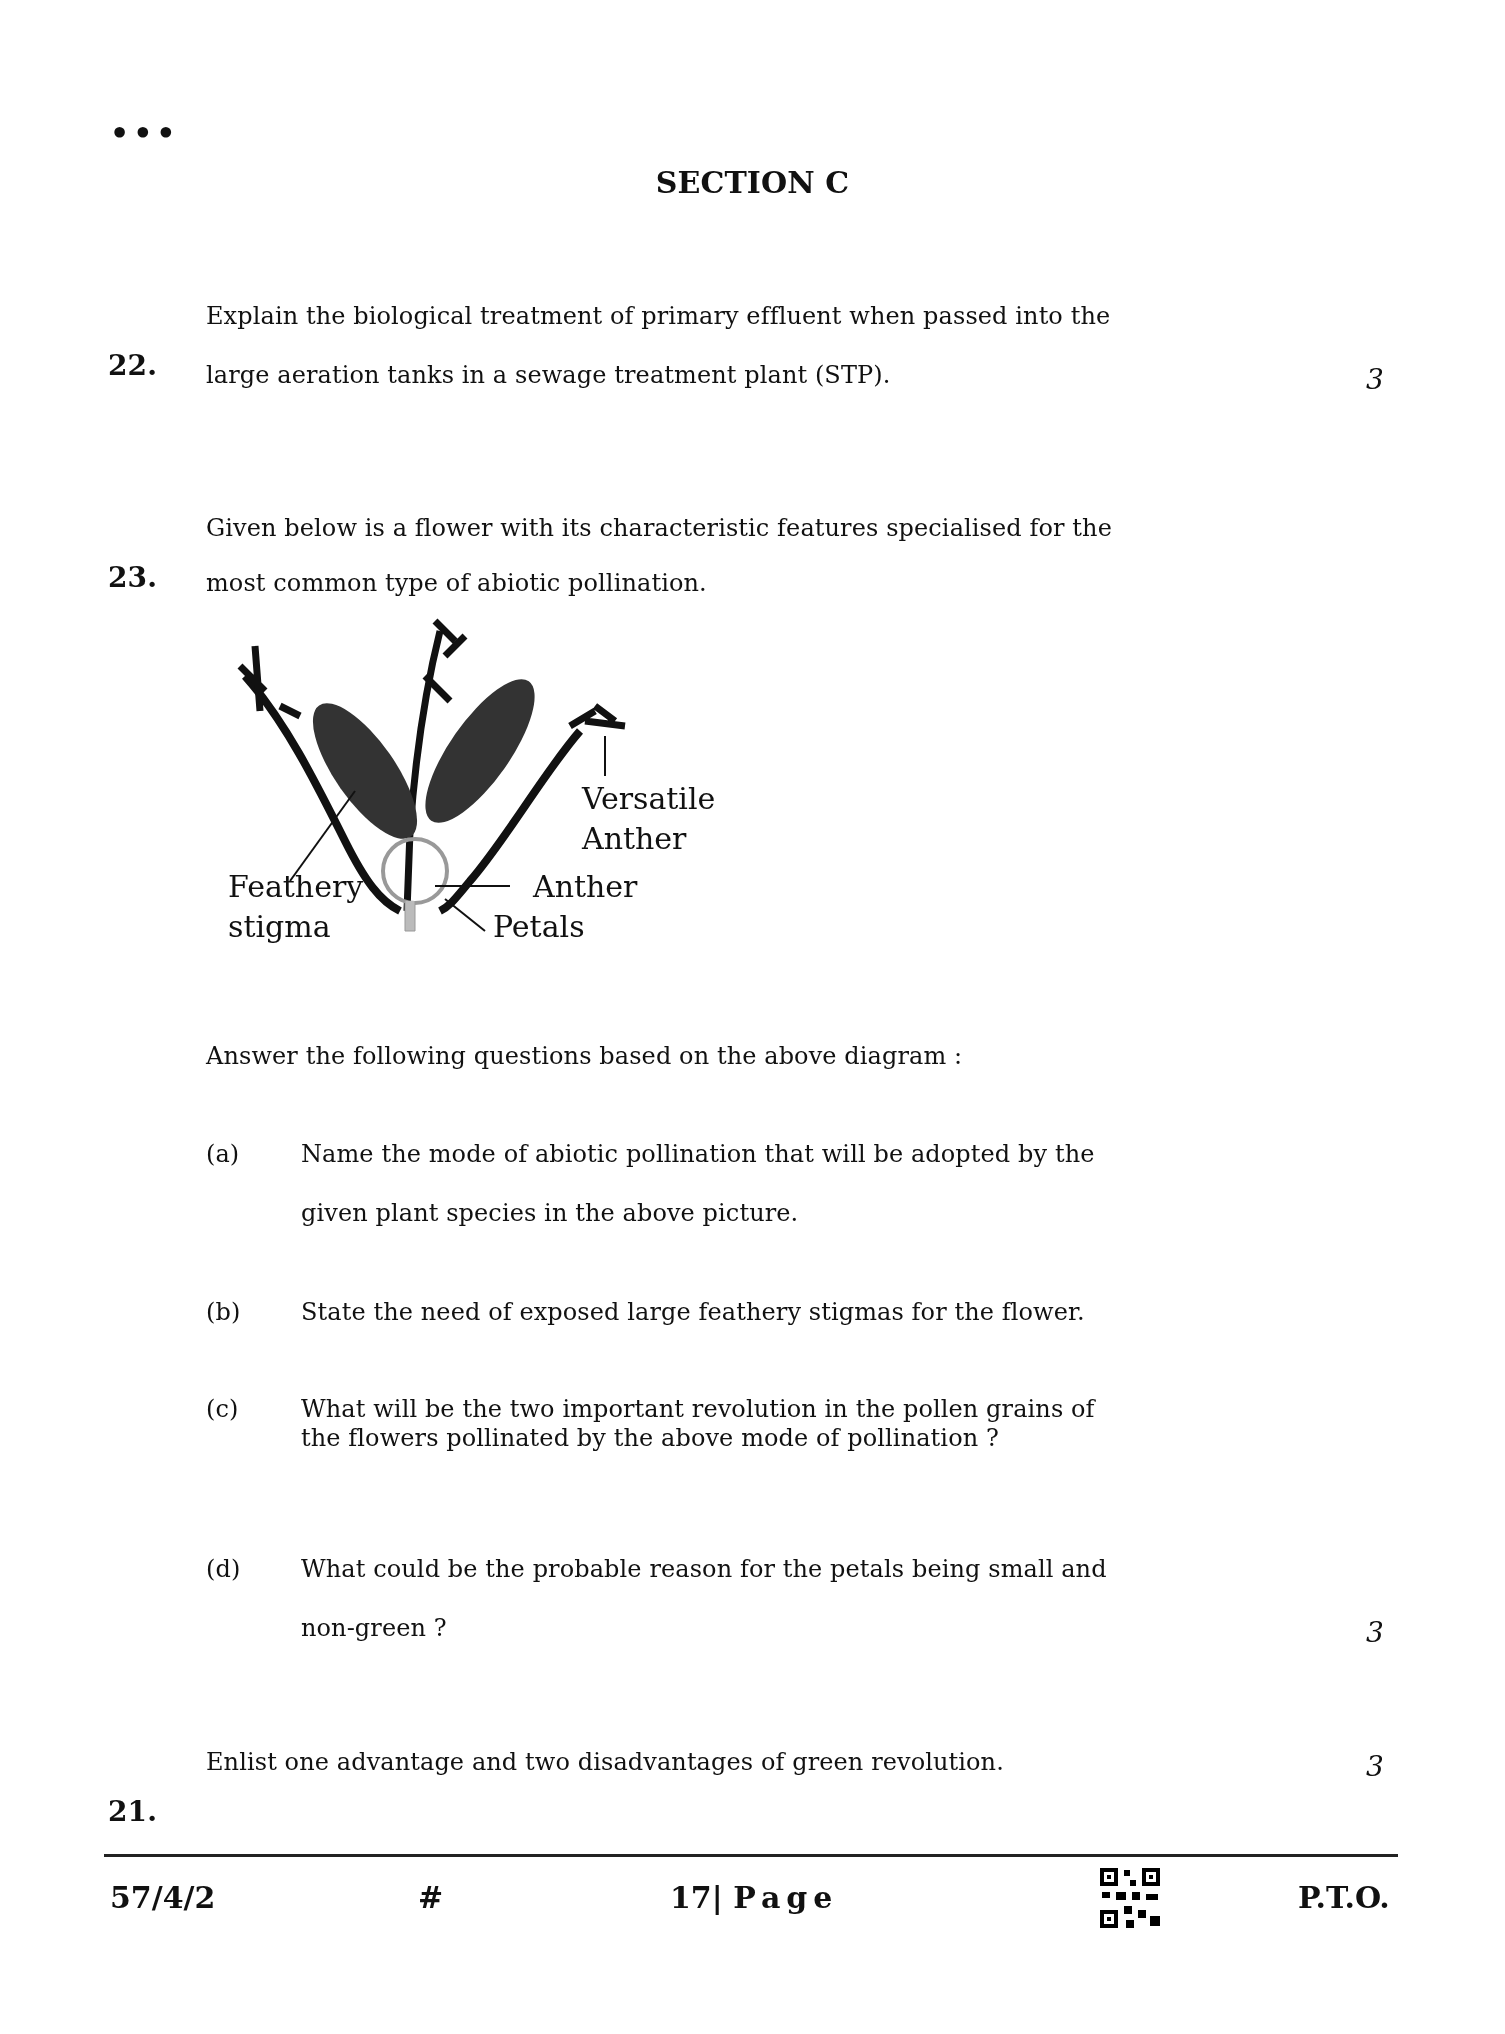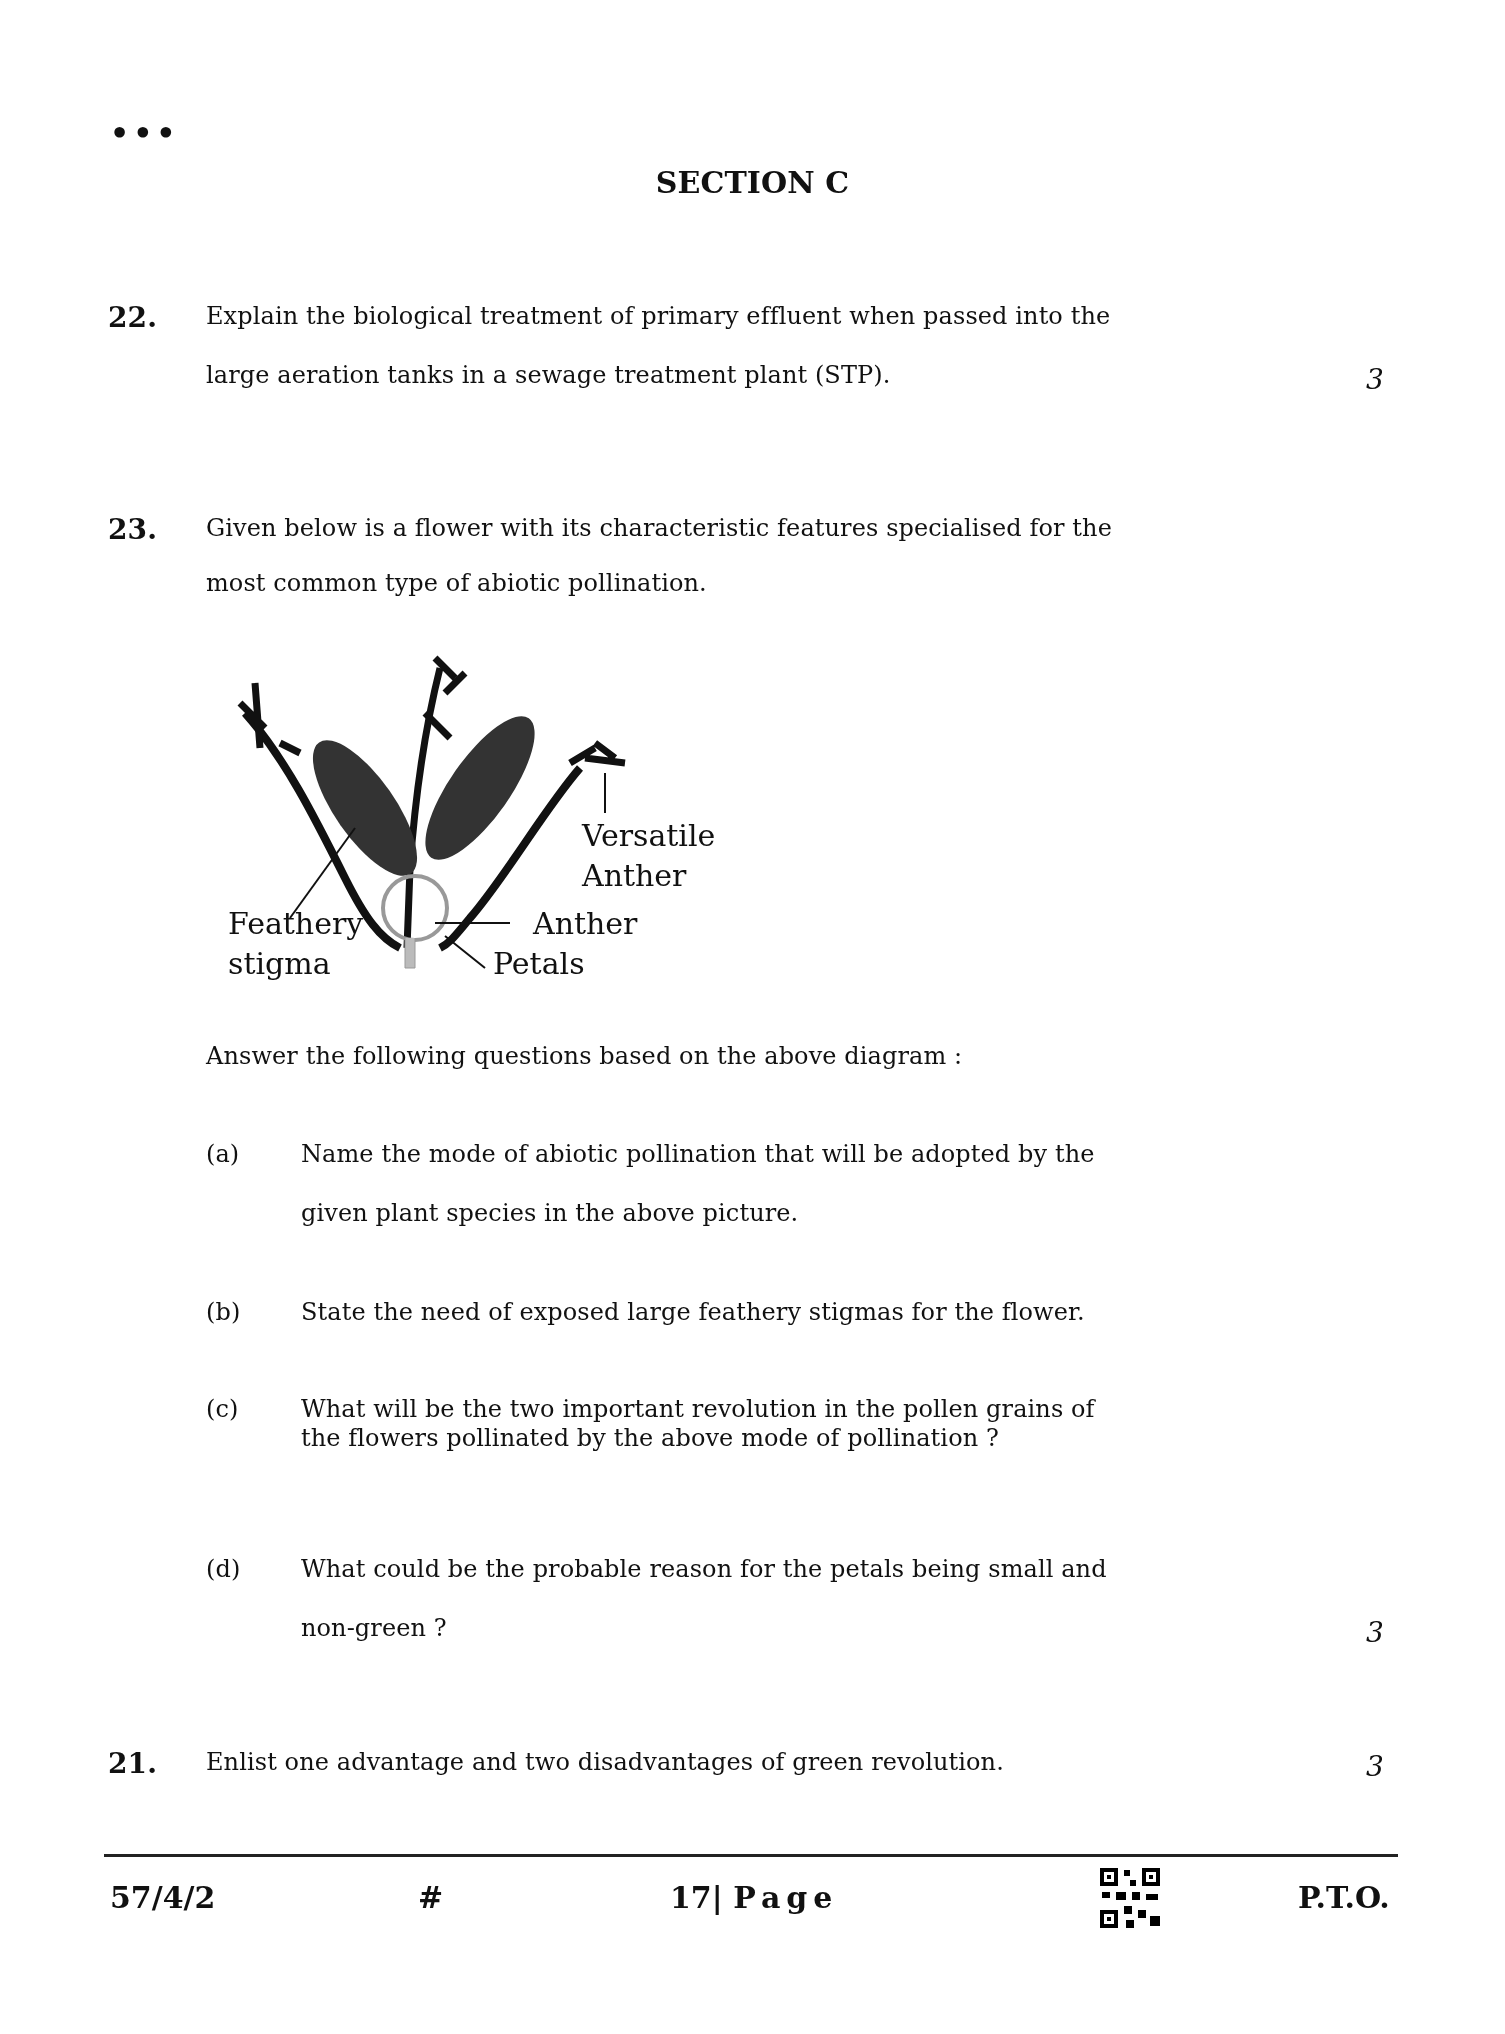--- a/index.html
+++ b/index.html
@@ -2,26 +2,26 @@
 <html><head>
 <meta charset="utf-8">
 <style>
   html, body { margin:0; padding:0; background:#fff; }
   body { width:1505px; height:2034px; position:relative; overflow:hidden;
          font-family:"DejaVu Serif","Liberation Serif",serif; color:#111; }
   .abs { position:absolute; }
   .txt { font-size:24px; line-height:1; white-space:nowrap; letter-spacing:0.1px; }
   .dots { left:110px; top:118px; font-size:30px; font-weight:bold; letter-spacing:4px; }
   .section { left:0; width:1505px; top:168px; text-align:center; font-size:30px; font-weight:bold; }
-  .qnum { left:108px; font-size:28px; font-weight:bold; }
+  .qnum { left:108px; font-size:28px; font-weight:bold;margin-top:48px; }
   .qtext { left:206px; }
   .sub-letter { left:206px; }
   .sub-text { left:301px; }
   .marks { left:1366px; font-style:italic; font-size:28px; }
-  .diagram { left:215px; top:638px; width:520px; height:360px; }
+  .diagram { left:215px; top:601px; width:520px; height:360px; }
   .lbl { font-size:30px; }
   .rule { left:104px; top:1854px; width:1294px; height:3px; background:#222; }
   .footer { top:1880px; font-size:30px; font-weight:bold; }
   .page { font-weight:bold; letter-spacing:6px; }
   .qr { left:1100px; top:1868px; width:60px; height:60px; }
 </style>
 </head>
 <body>
 
 <div class="abs txt dots">•••</div>

